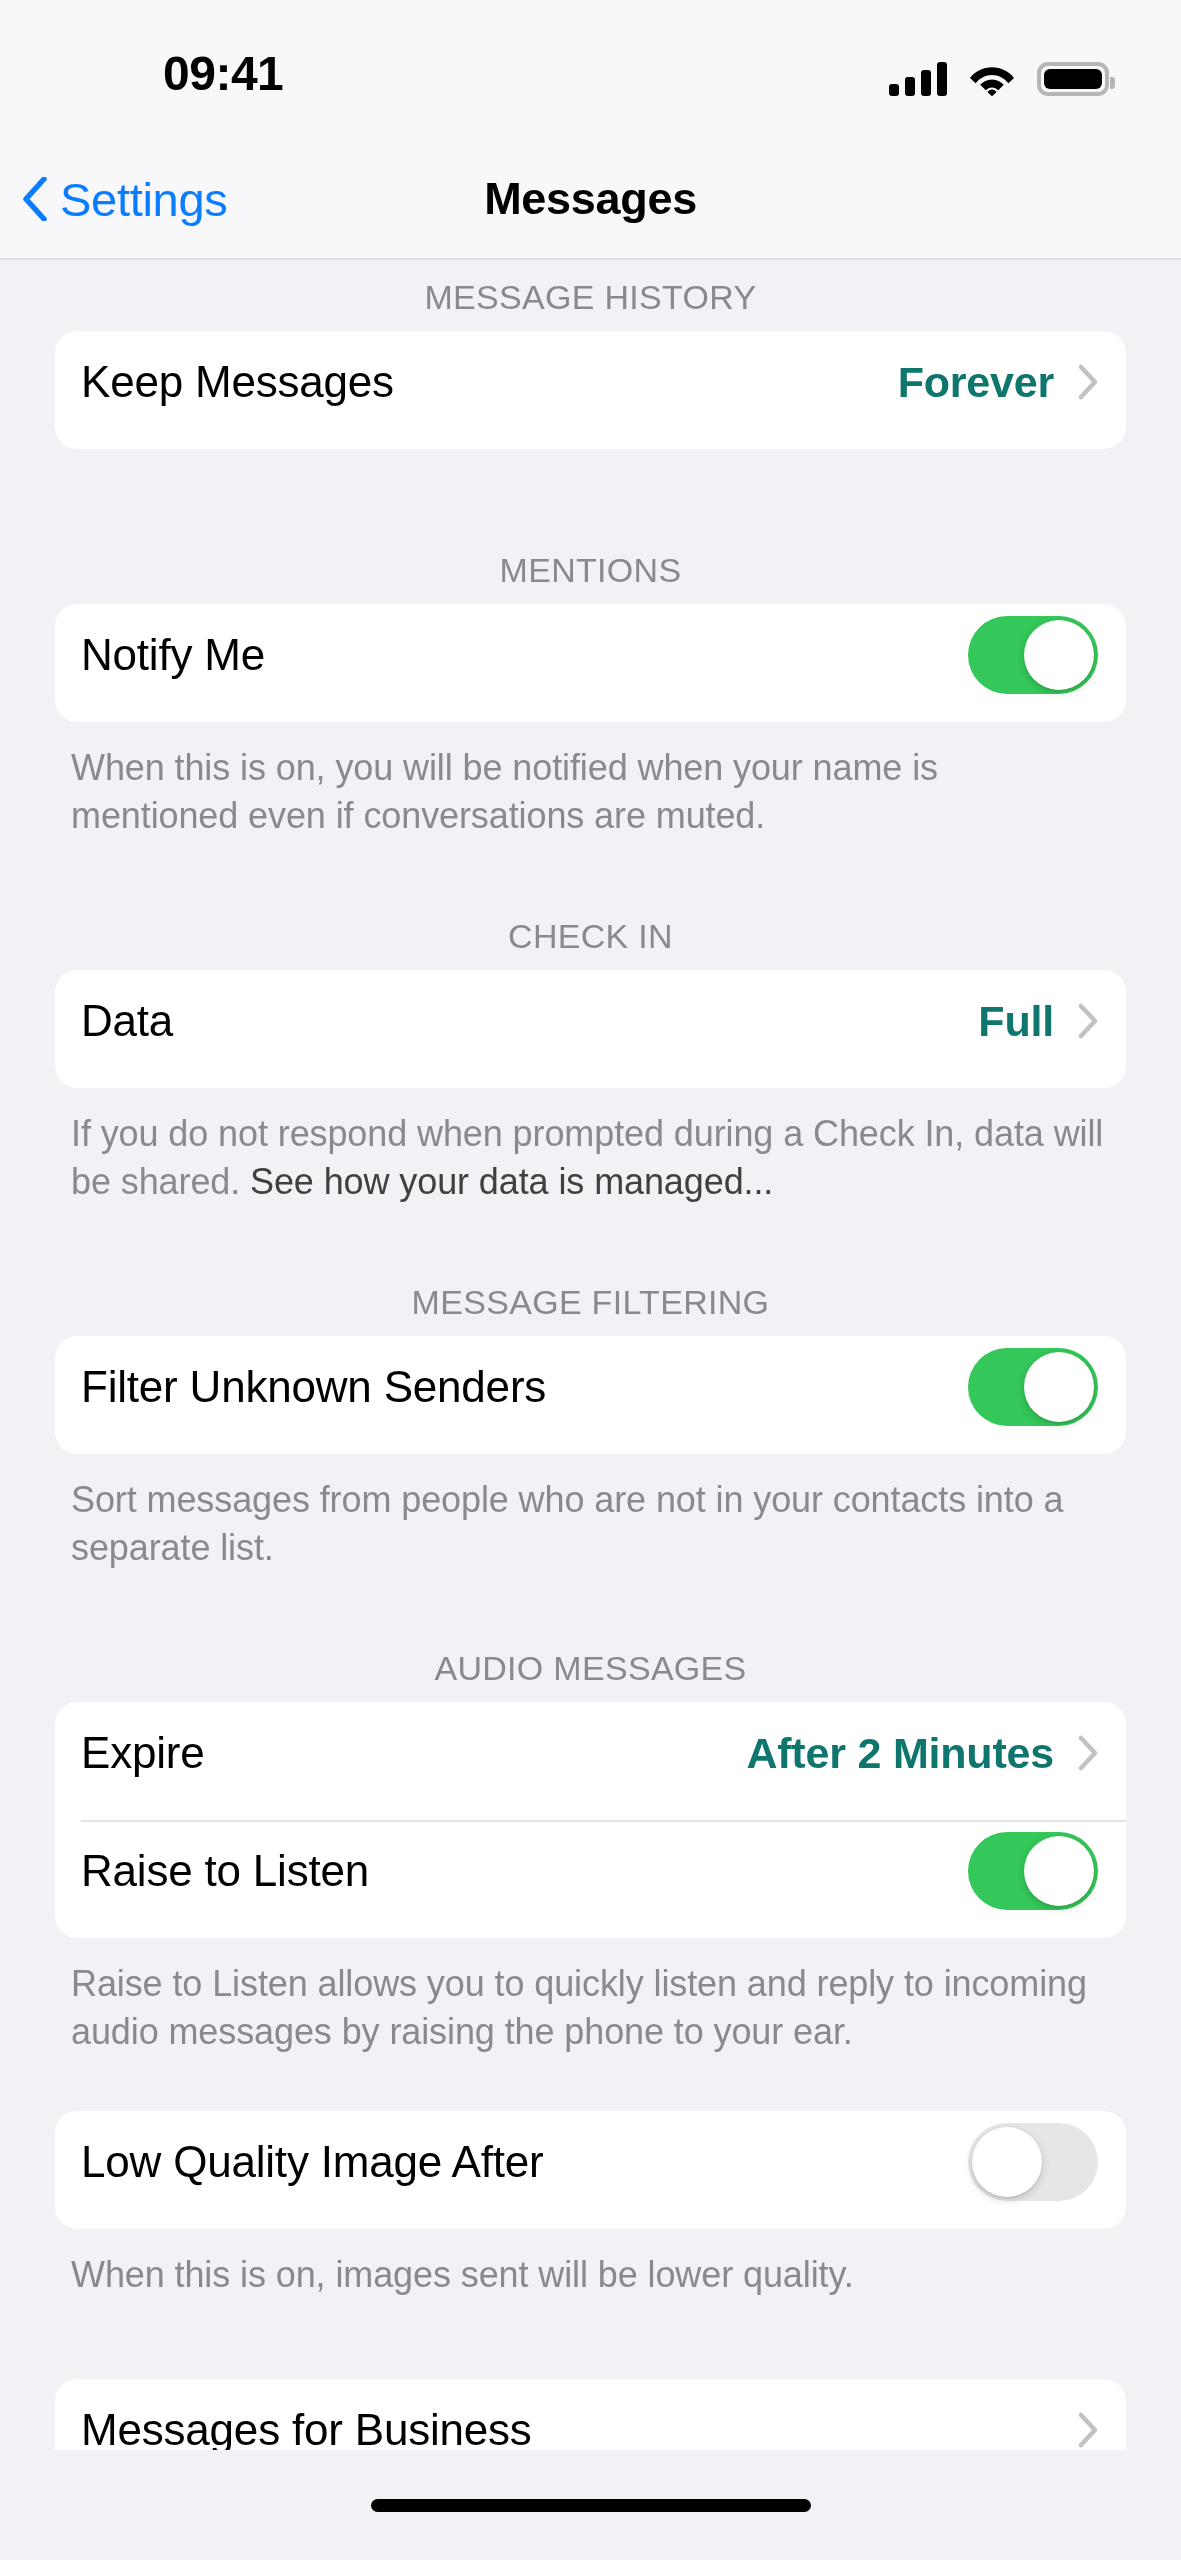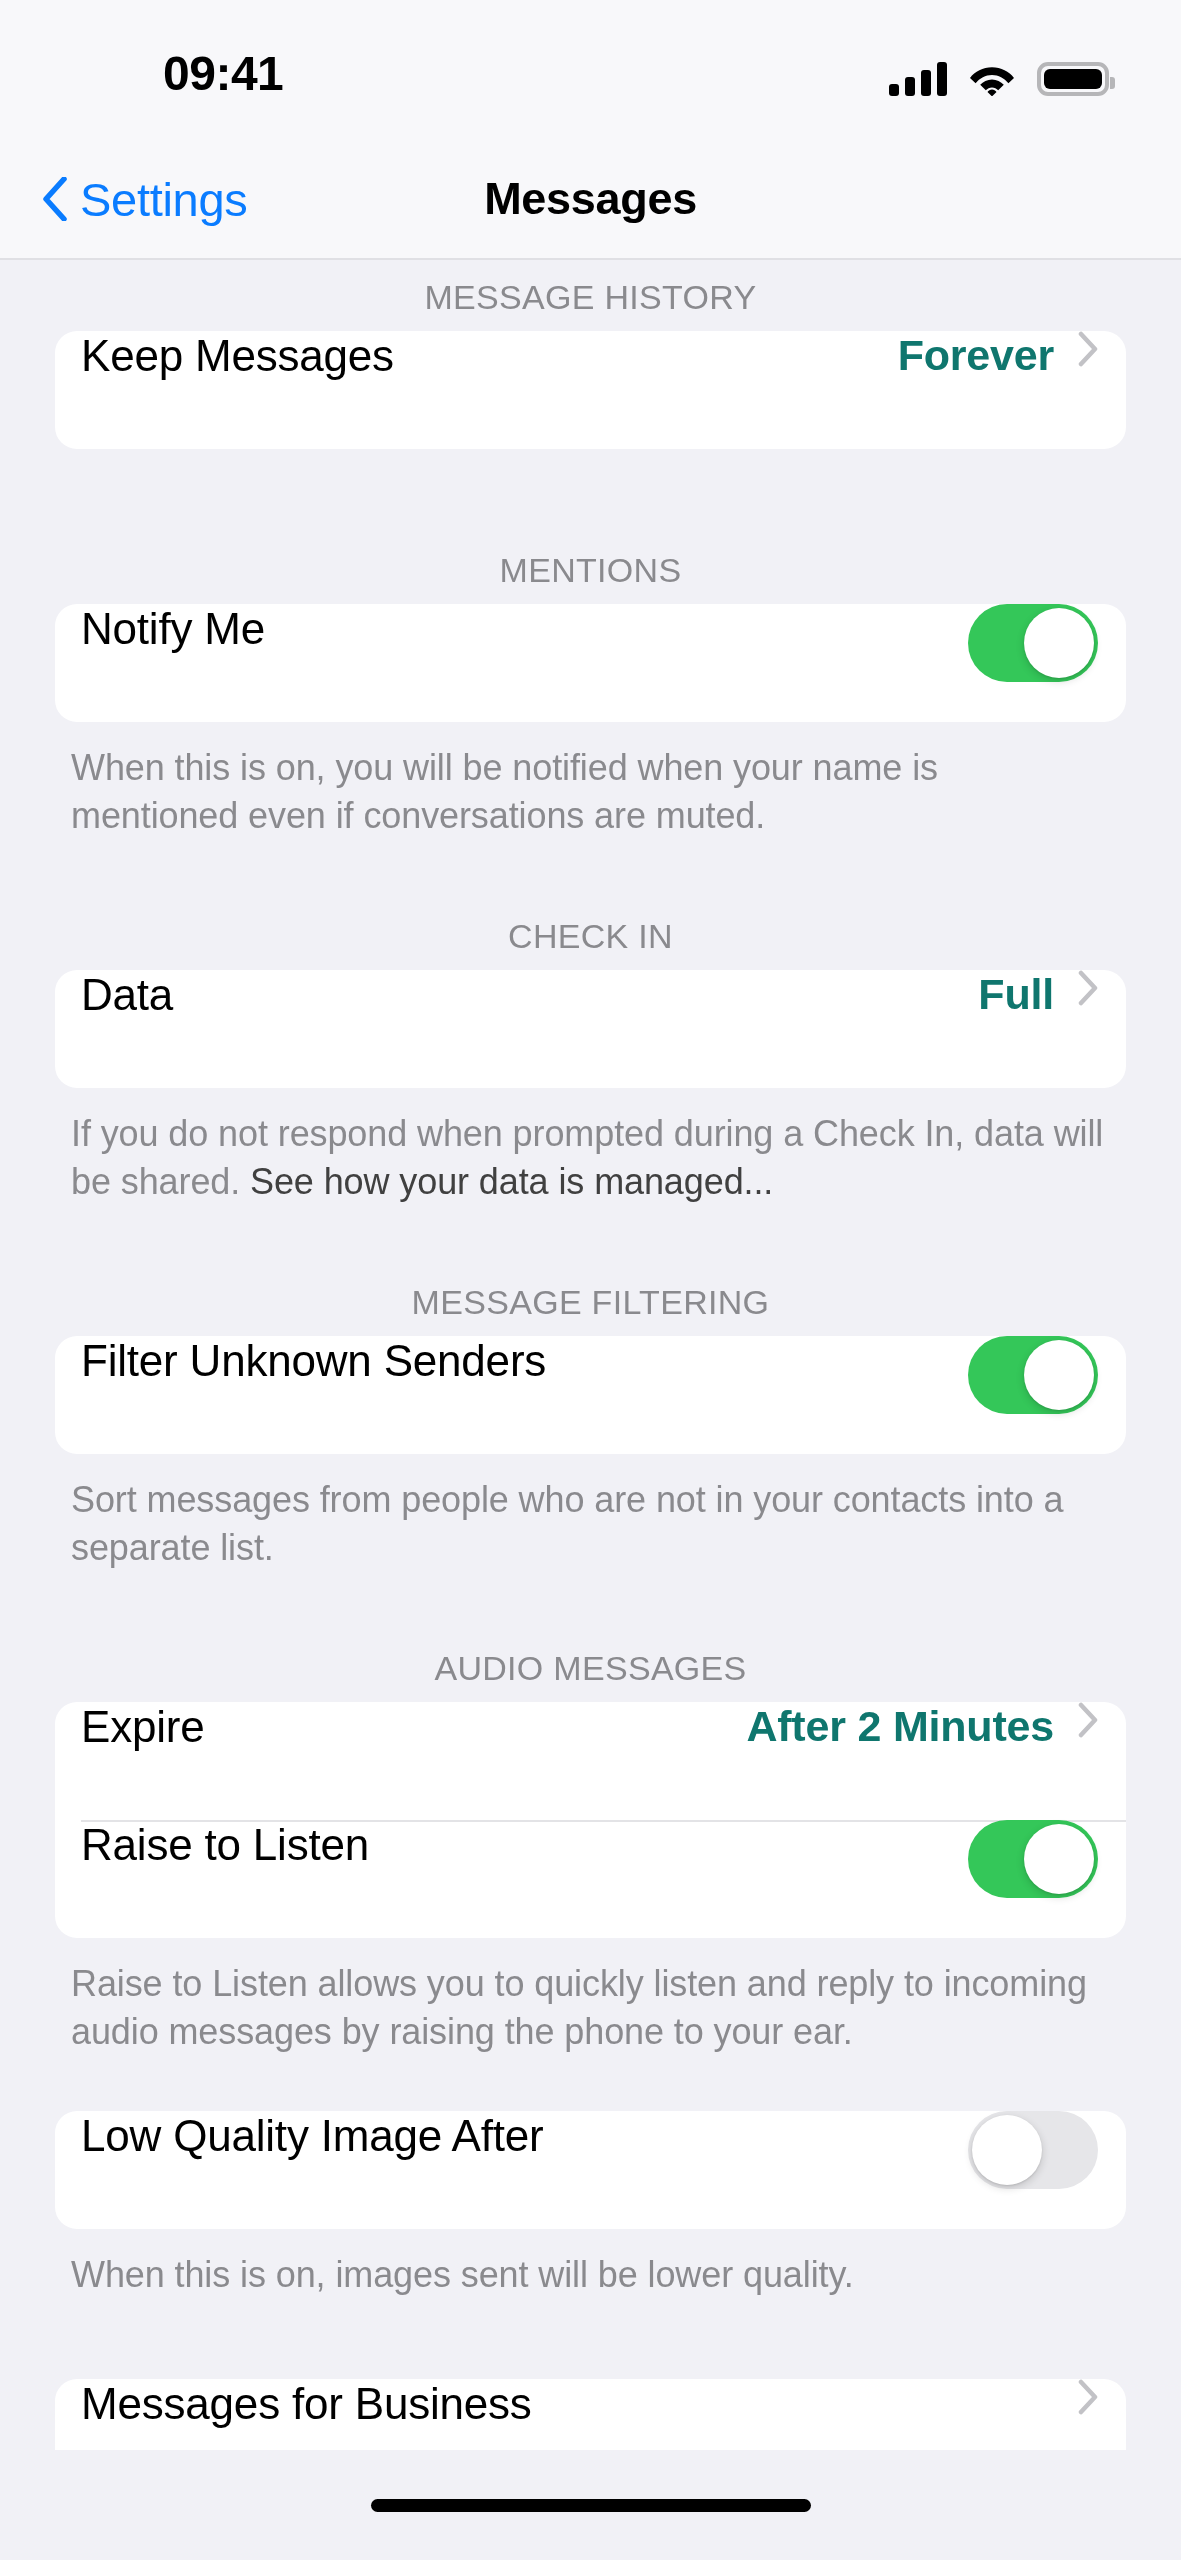--- a/index.html
+++ b/index.html
@@ -109,21 +109,21 @@
     height: 120px;
     flex: 0 0 120px;
     background: #F8F8FA;
     display: flex;
     align-items: center;
     border-bottom: 2px solid #E0E0E4;
   }
 
   .nav-back {
     position: absolute;
-    left: 42px;
+    left: 22px;
     display: flex;
     align-items: center;
     gap: 12px;
     color: #0A7CFF;
     cursor: pointer;
     text-align: center;
   }
   .chevron-left {
     width: 26px;
     height: 44px;
@@ -164,20 +164,21 @@
 
   .card {
     background: #FFFFFF;
     border-radius: 22px;
     overflow: hidden;
   }
 
   .row {
     position: relative;
     display: flex;
+    align-items: center;
     min-height: 118px;
     padding: 0 28px 16px 26px;
   }
 
   .row + .row::before {
     content: "";
     position: absolute;
     left: 26px;
     right: 0;
     top: 0;

